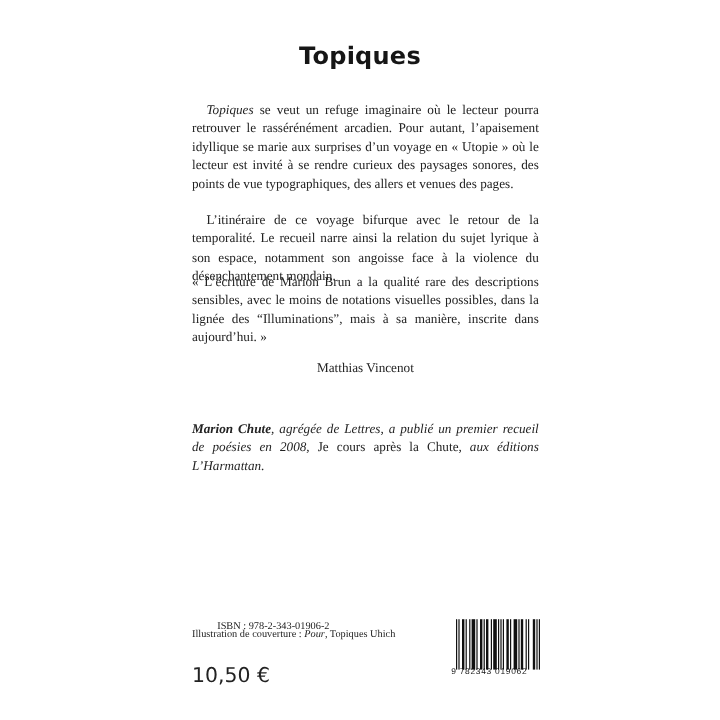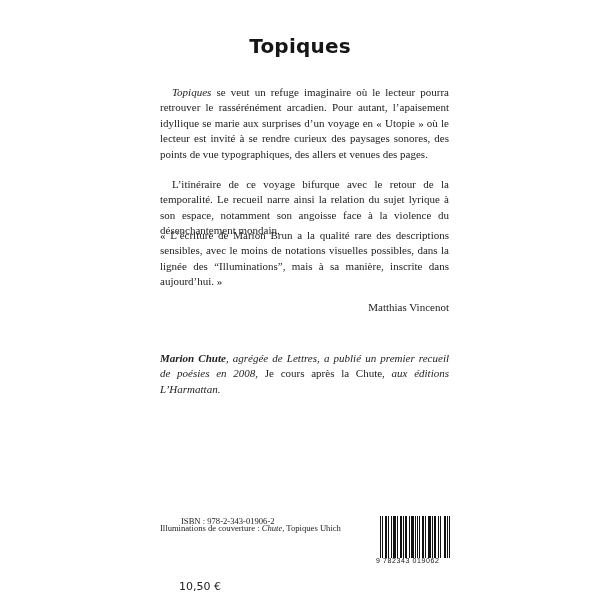--- a/index.html
+++ b/index.html
@@ -12,31 +12,31 @@
     .block {
       position: absolute; left: 160px; width: 289px;
       font-family: "Liberation Serif", serif; font-size: 11px; line-height: 15.4px;
       text-align: justify; color: #222;
     }
     .block p { margin: 0; }
     .indent { text-indent: 12px; }
     #p1 { top: 85px; }
     #p2 { top: 177px; }
     #quote { top: 228px; }
-    #signature { top: 300px; text-align: right; }
+    #signature { top: 300px; text-align: center; }
     #bio { top: 351px; }
     .it { font-style: italic; }
     .bd { font-weight: bold; font-style: italic; }
     .credits {
       position: absolute; left: 160px;
       font-family: "Liberation Serif", serif; font-size: 8.6px; color: #222;
     }
     #illus { top: 523px; }
     #isbn { top: 516px; margin-left: 21px; }
-    #price { top: 580px; font-family: "DejaVu Sans", sans-serif; font-size: 11px; margin-left: 19px; }
+    #price { top: 553px; font-family: "DejaVu Sans", sans-serif; font-size: 17px; }
     .barcode {
       position: absolute; left: 376px; top: 516px; width: 80px; height: 52px;
     }
     .bars { position: absolute; left: 4px; top: 0; width: 74px; height: 42px; display: flex; align-items: stretch; }
     .bars span { display: block; height: 100%; }
     .bar-digits {
       position: absolute; left: 0; top: 41px; width: 80px;
       font-family: Liberation Sans, sans-serif; font-size: 7px; letter-spacing: 0.6px; color: #111;
       background: transparent; white-space: nowrap;
     }
@@ -57,21 +57,21 @@
 <div class="block" id="quote">
   <p>« L’écriture de Marion Brun a la qualité rare des descriptions sensibles, avec le moins de notations visuelles possibles, dans la lignée des “Illuminations”, mais à sa manière, inscrite dans aujourd’hui. »</p>
 </div>
 
 <div class="block" id="signature">Matthias Vincenot</div>
 
 <div class="block" id="bio">
   <p><span class="bd">Marion Chute</span><span class="it">, agrégée de Lettres, a publié un premier recueil de poésies en 2008, </span><span>Je cours après la Chute</span><span class="it">, aux éditions L’Harmattan.</span></p>
 </div>
 
-<div class="credits" id="illus"><span>Illuminations de couverture : </span><span class="it">Chute</span><span>, Topiques Uhich</span></div>
+<div class="credits" id="illus"><span>Illustration de couverture : </span><span class="it">Pour</span><span>, Topiques Uhich</span></div>
 
 <div class="credits" id="isbn">ISBN : 978-2-343-01906-2</div>
 <div class="credits" id="price">10,50 €</div>
 
 <div class="barcode">
   <div class="bars">
     <span style="width:1px;background:#111"></span>
       <span style="width:1px"></span>
       <span style="width:1px;background:#111"></span>
       <span style="width:2px"></span>

